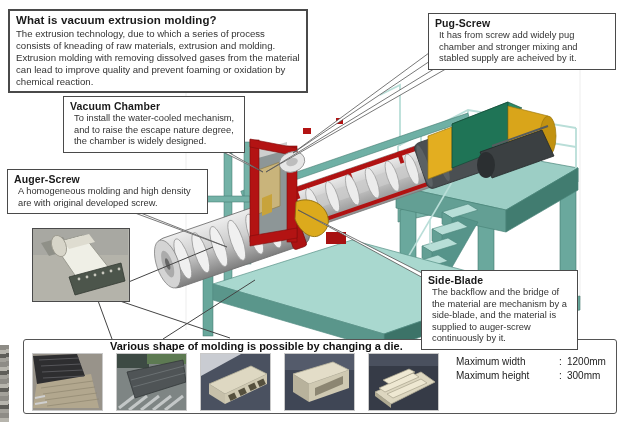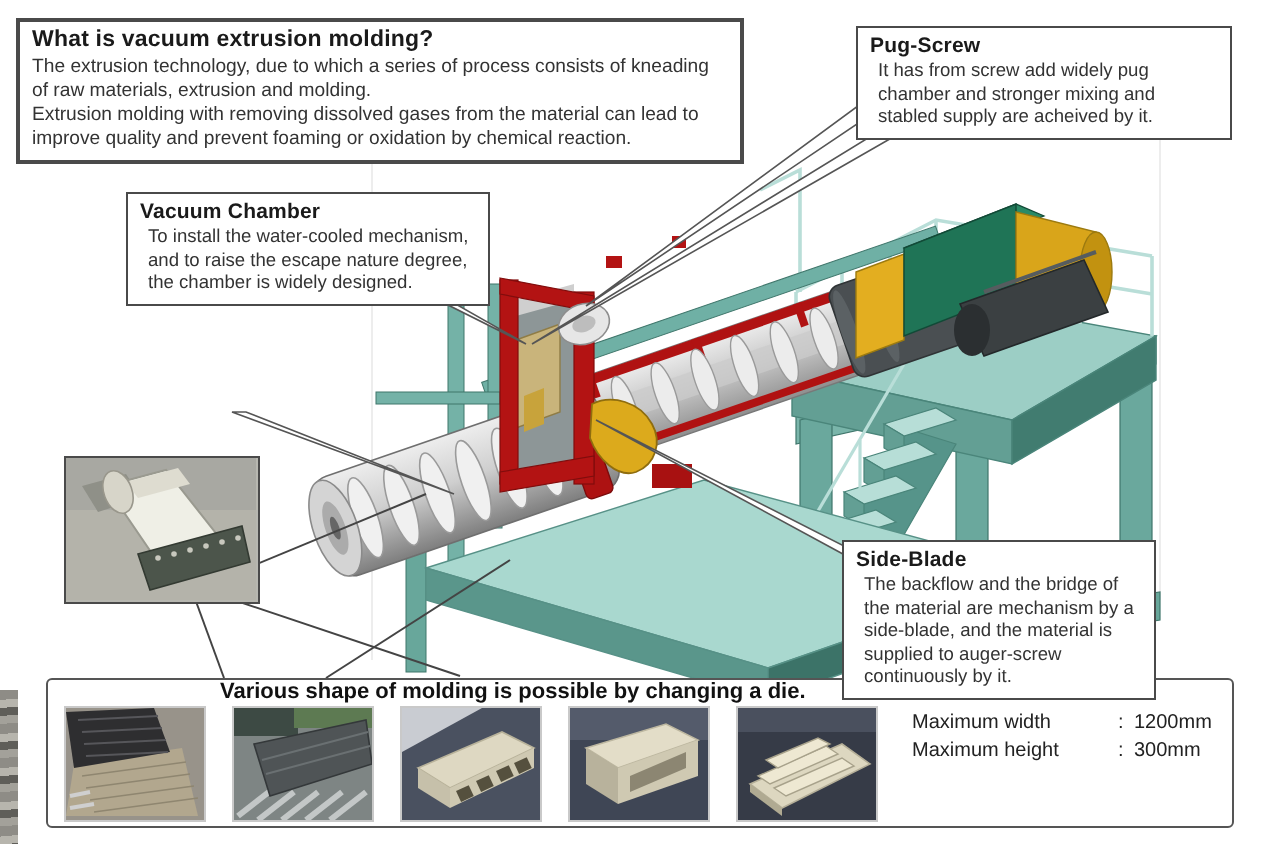--- a/index.html
+++ b/index.html
@@ -1,21 +1,21 @@
 <!DOCTYPE html>
 <html><head>
 <meta charset="utf-8">
 <style>
   html,body{margin:0;padding:0;background:#fff;}
   #page{position:relative;width:640px;height:423px;background:#fff;overflow:hidden;
         font-family:"Liberation Sans",sans-serif;color:#222;}
   .callout{position:absolute;background:#fff;border:1.5px solid #4a4a4a;padding:3px 6px 4px 6px;box-sizing:border-box;z-index:30;}
   .callout h3{margin:0 0 1px 0;font-size:10.5px;font-weight:bold;color:#1a1a1a;letter-spacing:.1px;}
   .callout p{margin:0 0 0 4px;font-size:9.3px;line-height:1.24;color:#333;}
-  #intro-box{left:8px;top:9px;width:364px;border-width:2px;}
+  #intro-box{left:8px;top:9px;width:300px;border-width:2px;}
   #intro-box h3{font-size:11.5px;margin-bottom:2px;}
   #intro-box p{font-size:9.6px;margin-left:0;}
   #pug-box{left:428px;top:13px;width:188px;}
   #vac-box{left:63px;top:96px;width:182px;}
   #auger-box{left:7px;top:169px;width:201px;}
   #side-box{left:421px;top:270px;width:157px;}
   #machine-svg{position:absolute;left:0;top:0;z-index:10;}
   #inset-photo{position:absolute;left:32px;top:228px;width:98px;height:74px;border:1.5px solid #4a4a4a;
                box-sizing:border-box;background:#b7b7b0;z-index:25;}
   #bottom-box{position:absolute;left:23px;top:339px;width:594px;height:75px;border:1.5px solid #555;
@@ -211,20 +211,24 @@
   <div class="callout" id="pug-box">
     <h3>Pug-Screw</h3>
     <p>It has from screw add widely pug chamber and stronger mixing and stabled supply are acheived by it.</p>
   </div>
 
   <div class="callout" id="vac-box">
     <h3>Vacuum Chamber</h3>
     <p>To install the water-cooled mechanism, and to raise the escape nature degree, the chamber is widely designed.</p>
   </div>
 
+  <div class="callout" id="auger-box">
+    <h3>Auger-Screw</h3>
+    <p>A homogeneous molding and high density are with original developed screw.</p>
+  </div>
 
   <div class="callout" id="side-box">
     <h3>Side-Blade</h3>
     <p>The backflow and the bridge of the material are mechanism by a side-blade, and the material is supplied to auger-screw continuously by it.</p>
   </div>
 
   <div id="inset-photo">
     <svg width="95" height="71" viewBox="0 0 95 71">
       <rect x="0" y="0" width="95" height="71" fill="#b4b3aa"></rect>
       <rect x="0" y="0" width="95" height="26" fill="#a8a8a2"></rect>

